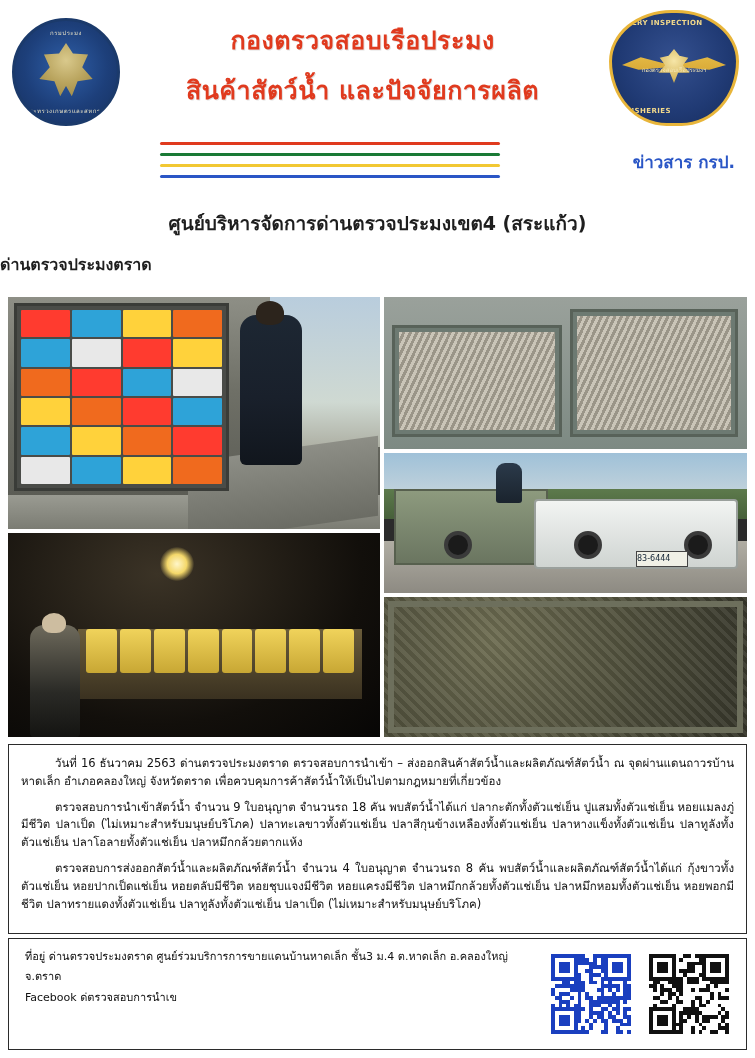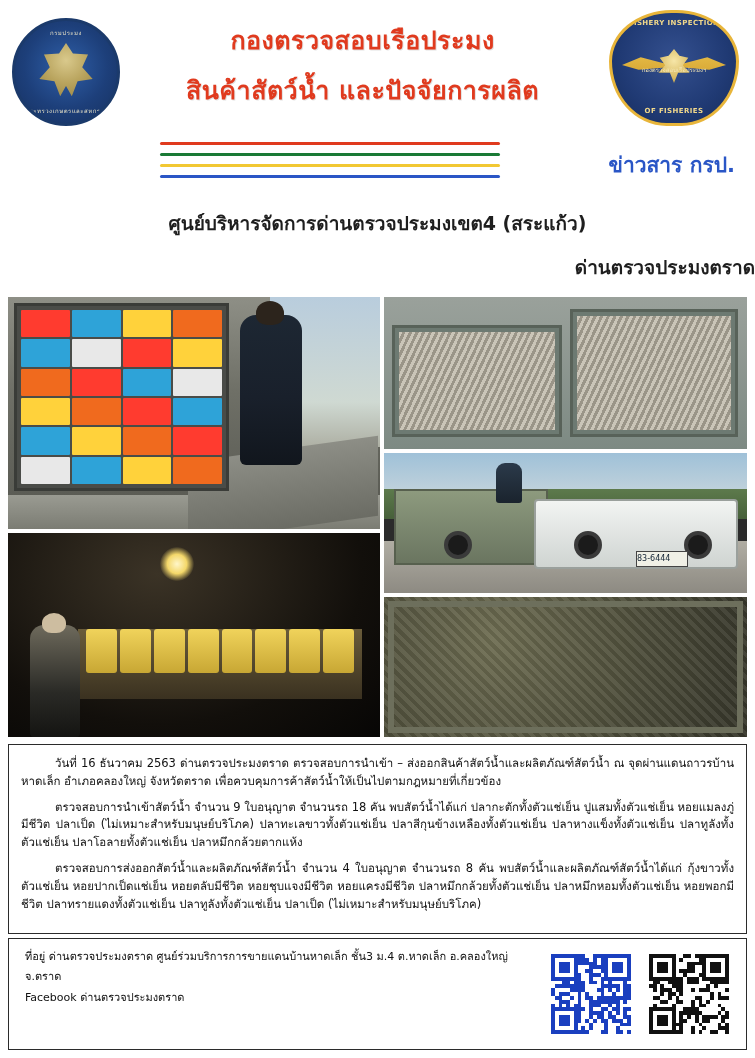--- a/index.html
+++ b/index.html
@@ -73,21 +73,21 @@
     background: radial-gradient(circle at 50% 42%, #34508f 0%, #203a74 60%, #162c5b 100%);
     border: 3px solid #e8b53a;
     box-sizing: border-box;
     border-radius: 50% 50% 46% 46% / 46% 46% 58% 58%;
     overflow: hidden;
   }
   .logo-right .ring-top,
   .logo-right .ring-bottom {
     position: absolute;
     left: 0; right: 0;
-    text-align: center;
+    text-align: left;
     color: #f2d98b;
     font-size: 7px;
     font-weight: bold;
     letter-spacing: 0.4px;
   }
   .logo-right .ring-top { top: 6px; }
   .logo-right .ring-bottom { bottom: 8px; }
   .logo-right .ring-mid {
     position: absolute;
     left: 0; right: 0;
@@ -151,40 +151,40 @@
   .rule.r1 { background: #e03a1e; }
   .rule.r2 { background: #1a7a35; }
   .rule.r3 { background: #f2c832; }
   .rule.r4 { background: #2a56c6; }
 
   .news-tag {
     position: absolute;
     right: 20px;
     top: 148px;
     color: #2a56c6;
-    font-size: 21px;
+    font-size: 17px;
     font-weight: bold;
   }
 
   .subtitle-1 {
     position: absolute;
     left: 0; right: 0;
     top: 208px;
     text-align: center;
     color: #1e1e1e;
     font-size: 19px;
     font-weight: bold;
   }
   .subtitle-2 {
     position: absolute;
     left: 0; right: 0;
     top: 252px;
-    text-align: right;
+    text-align: left;
     color: #1e1e1e;
-    font-size: 19px;
+    font-size: 16px;
     font-weight: bold;
   }
 
   
   .photos {
     position: absolute;
     left: 8px;
     top: 297px;
     width: 739px;
     height: 440px;
@@ -528,21 +528,21 @@
 
   <div class="body-box">
     <p>วันที่ 16 ธันวาคม 2563 ด่านตรวจประมงตราด ตรวจสอบการนำเข้า – ส่งออกสินค้าสัตว์น้ำและผลิตภัณฑ์สัตว์น้ำ ณ จุดผ่านแดนถาวรบ้านหาดเล็ก อำเภอคลองใหญ่ จังหวัดตราด เพื่อควบคุมการค้าสัตว์น้ำให้เป็นไปตามกฎหมายที่เกี่ยวข้อง</p>
     <p>ตรวจสอบการนำเข้าสัตว์น้ำ จำนวน 9 ใบอนุญาต จำนวนรถ 18 คัน พบสัตว์น้ำได้แก่ ปลากะตักทั้งตัวแช่เย็น ปูแสมทั้งตัวแช่เย็น หอยแมลงภู่มีชีวิต ปลาเป็ด (ไม่เหมาะสำหรับมนุษย์บริโภค) ปลาทะเลขาวทั้งตัวแช่เย็น ปลาสีกุนข้างเหลืองทั้งตัวแช่เย็น ปลาหางแข็งทั้งตัวแช่เย็น ปลาทูลังทั้งตัวแช่เย็น ปลาโอลายทั้งตัวแช่เย็น ปลาหมึกกล้วยตากแห้ง</p>
     <p>ตรวจสอบการส่งออกสัตว์น้ำและผลิตภัณฑ์สัตว์น้ำ จำนวน 4 ใบอนุญาต จำนวนรถ 8 คัน พบสัตว์น้ำและผลิตภัณฑ์สัตว์น้ำได้แก่ กุ้งขาวทั้งตัวแช่เย็น หอยปากเป็ดแช่เย็น หอยตลับมีชีวิต หอยชุบแจงมีชีวิต หอยแครงมีชีวิต ปลาหมึกกล้วยทั้งตัวแช่เย็น ปลาหมึกหอมทั้งตัวแช่เย็น หอยพอกมีชีวิต ปลาทรายแดงทั้งตัวแช่เย็น ปลาทูลังทั้งตัวแช่เย็น ปลาเป็ด (ไม่เหมาะสำหรับมนุษย์บริโภค)</p>
   </div>
 
   <div class="footer-box">
     <div class="footer-lines">
       <div>ที่อยู่ ด่านตรวจประมงตราด ศูนย์ร่วมบริการการขายแดนบ้านหาดเล็ก ชั้น3 ม.4 ต.หาดเล็ก อ.คลองใหญ่ จ.ตราด</div>
-      <div>Facebook  ด่านตรวจประมงตราด</div>
+      <div>Facebook  ด่ตรวจสอบการนำเข</div>
     </div>
     <div class="qr q1">
       <div class="grid">
           <i class="on"></i>
           <i class="on"></i>
           <i class="on"></i>
           <i class="on"></i>
           <i class="on"></i>
           <i class="on"></i>
           <i class="on"></i>

